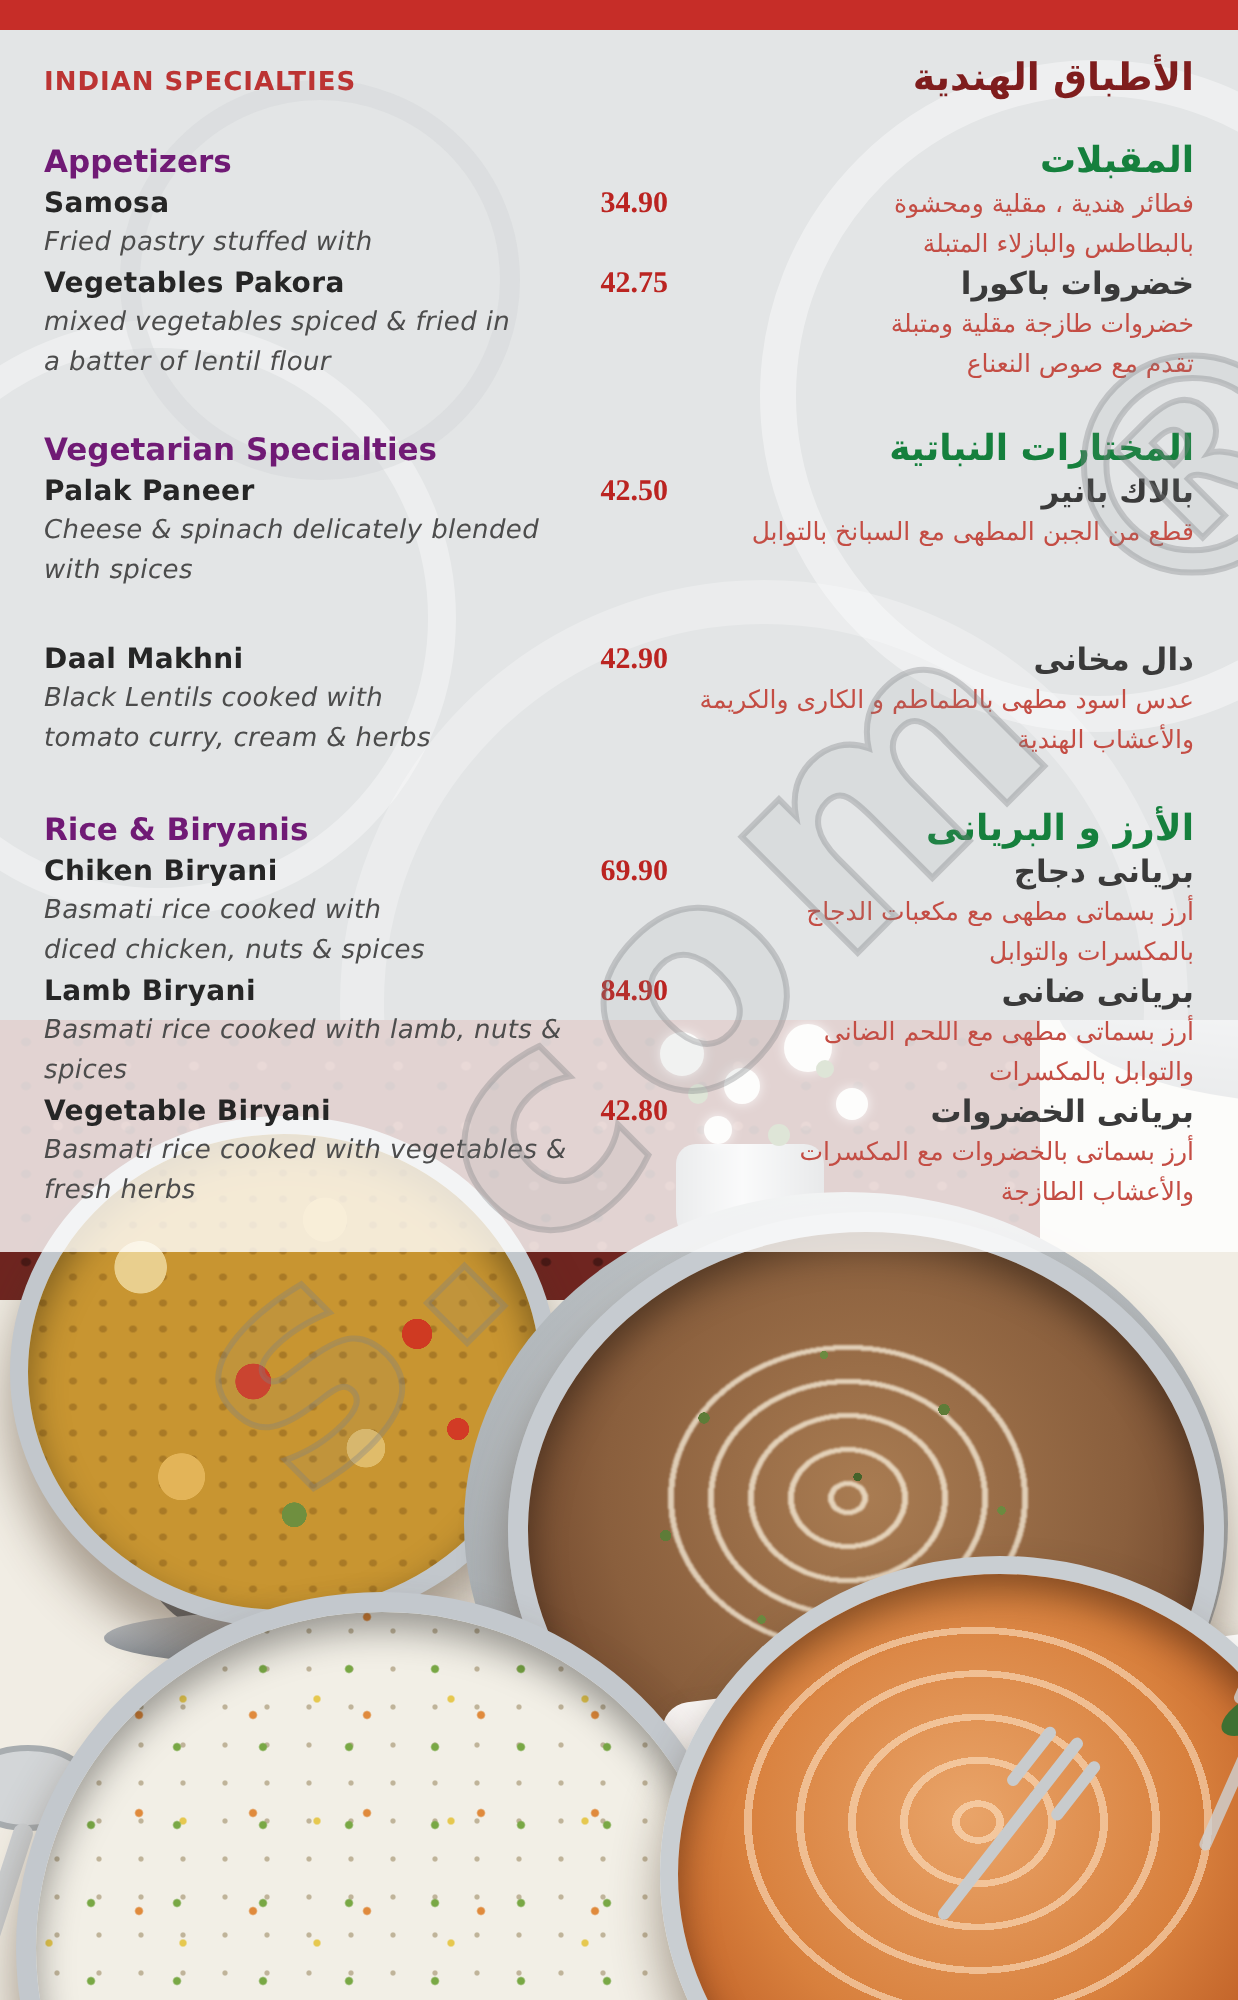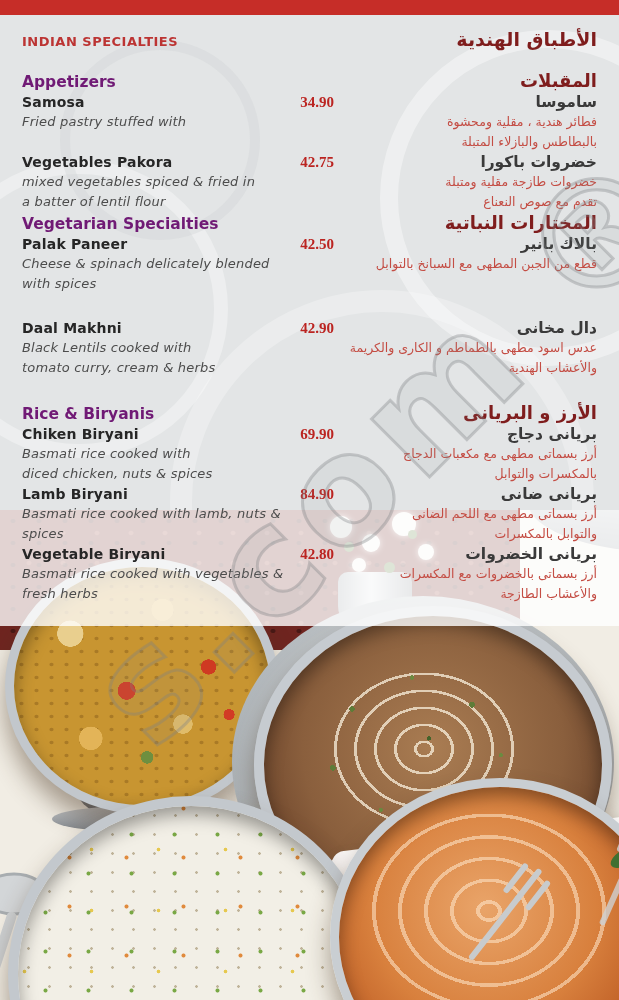--- a/index.html
+++ b/index.html
@@ -17,22 +17,22 @@
   
   .top-bar{position:absolute;left:0;top:0;width:619px;height:15px;background:#c62d28;z-index:3;}
   
   .title-row{position:absolute;left:22px;right:22px;top:28px;display:flex;justify-content:space-between;align-items:baseline;z-index:3;}
   .title-en{font-size:13px;font-weight:bold;letter-spacing:.5px;color:#bc3433;}
   .title-ar{font-size:19px;font-weight:bold;color:#7f1d1d;direction:rtl;}
   
   .menu{position:absolute;left:22px;right:22px;top:70px;z-index:3;}
   .section-header{display:flex;justify-content:space-between;align-items:baseline;height:22px;}
   .section-header .h-en{font-size:15.5px;font-weight:bold;color:#701a75;}
-  .section-header .h-ar{font-size:18px;font-weight:bold;color:#7f1d1d;direction:rtl;}
-  .mt-veg{}
+  .section-header .h-ar{font-size:18px;font-weight:bold;color:#15803d;direction:rtl;}
+  .mt-veg{margin-top:22px;}
   .mt-rice{margin-top:24px;}
   .menu-item{display:flex;}
   .menu-item.gap{margin-top:24px;}
   .col-en{width:312px;flex:0 0 312px;}
   .col-ar{flex:1;text-align:right;direction:rtl;}
   .name-line{display:flex;justify-content:space-between;align-items:baseline;height:20px;line-height:20px;}
   .name-en{font-size:14px;font-weight:bold;color:#262626;letter-spacing:.2px;}
   .price{font-size:15px;font-weight:bold;color:#bb2421;font-family:Liberation Serif, serif;}
   .desc-en{font-size:13px;font-style:italic;color:#4c4c4c;height:20px;line-height:20px;letter-spacing:.2px;}
   .name-ar{font-size:15.5px;font-weight:bold;color:#3a3a3a;height:20px;line-height:20px;}
@@ -209,21 +209,20 @@
 
     <div class="menu-item">
       <div class="col-en">
         <div class="name-line">
           <span class="name-en">Samosa</span>
           <span class="price">34.90</span>
         </div>
         <div class="desc-en">Fried pastry stuffed with</div>
       </div>
       <div class="col-ar">
-        <div class="name-ar">ساموسا</div>
         <div class="desc-ar">فطائر هندية ، مقلية ومحشوة</div>
         <div class="desc-ar">بالبطاطس والبازلاء المتبلة</div>
       </div>
     </div>
 
     <div class="menu-item">
       <div class="col-en">
         <div class="name-line">
           <span class="name-en">Vegetables Pakora</span>
           <span class="price">42.75</span>

